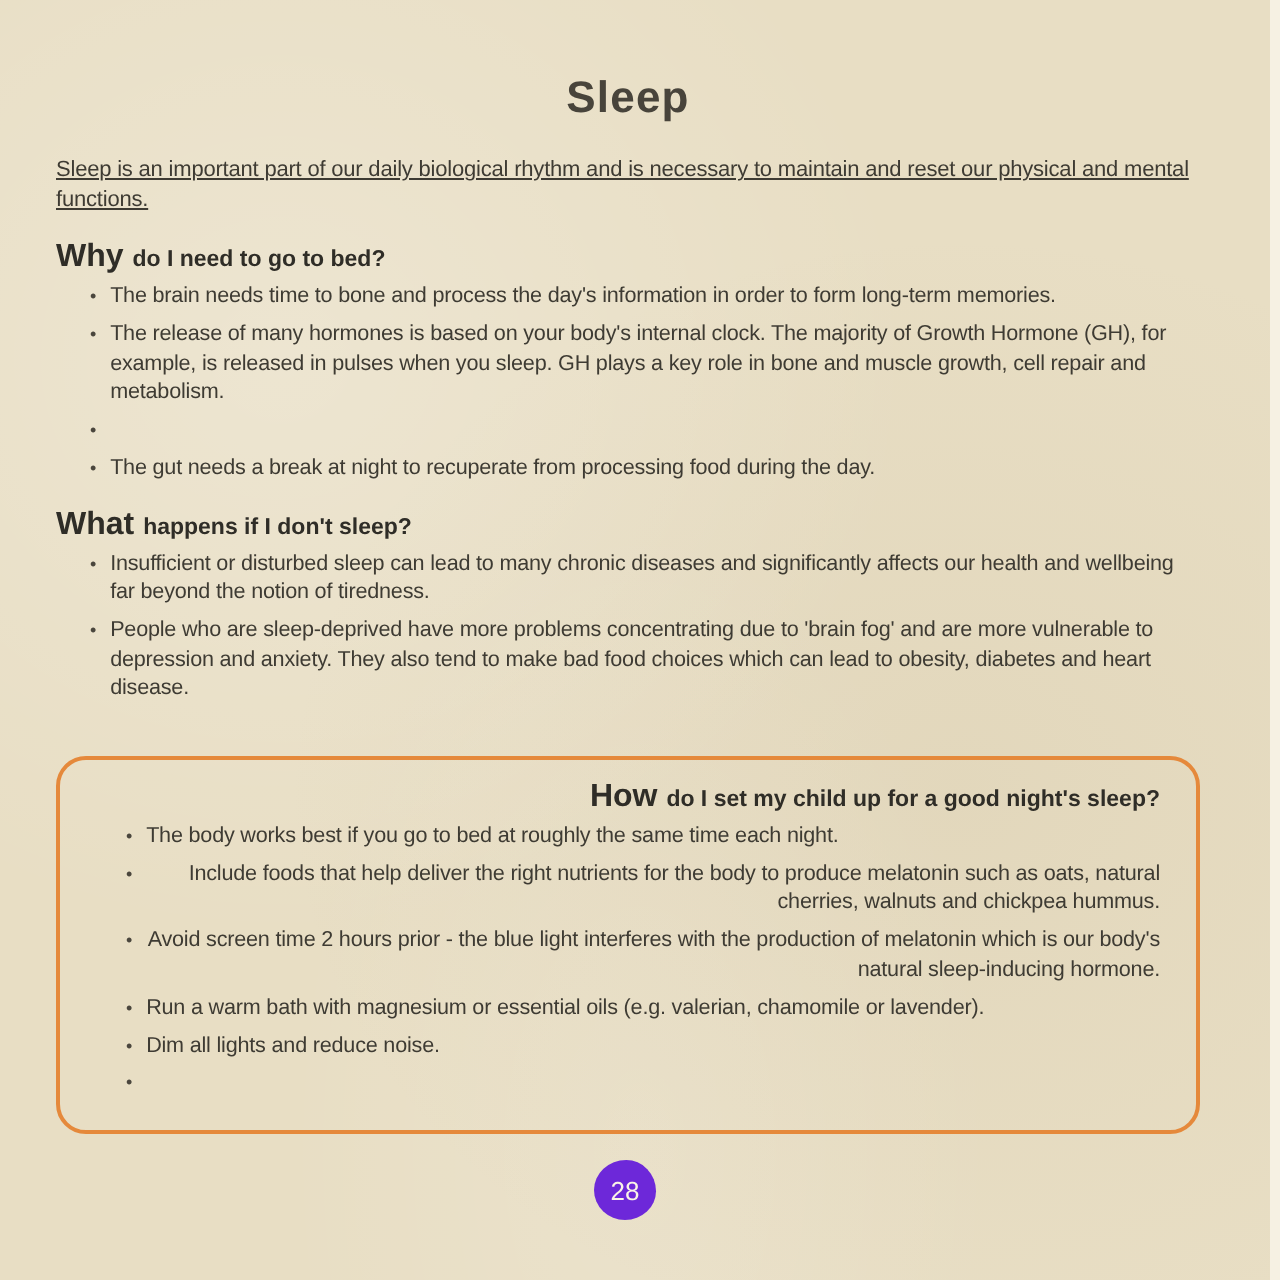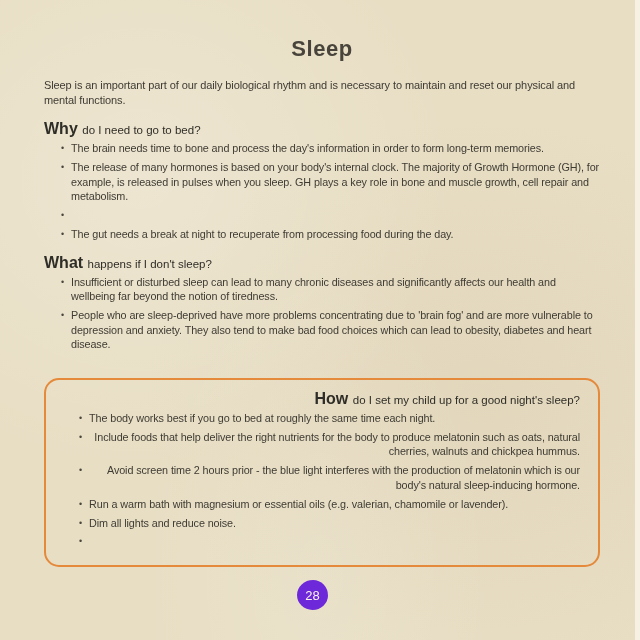--- a/index.html
+++ b/index.html
@@ -17,44 +17,45 @@
       radial-gradient(ellipse at 50% 90%, rgba(255,255,255,0.12), transparent 40%),
       #e8dec4;
   }
   .page-edge {
     position: absolute; right: 0; top: 0;
     width: 5px; height: 640px;
     background: #f6f1e3;
   }
   .content {
     position: absolute; inset: 0;
-    padding: 36px 40px 0 44px;
+    padding: 36px 40px 0 28px;
     box-sizing: border-box;
     color: #3e3b33;
   }
   h1.title {
     margin: 0 0 16px 0;
     text-align: center;
     font-size: 22px;
     font-weight: 600;
     color: #48443b;
     letter-spacing: 0.6px;
   }
   p.intro {
     margin: 0 0 6px 0;
     font-size: 11px;
     line-height: 1.33;
     letter-spacing: -0.1px;
+    text-decoration: underline;
   }
   .sec-heading {
     margin: 13px 0 3px 0;
     color: #2f2d27;
   }
   .h-big  { font-size: 16px; font-weight: 700; }
-  .h-rest { font-size: 11.5px; font-weight: 400; }
+  .h-rest { font-size: 11.5px; font-weight: 700; }
   ul.bullets {
     list-style: none;
     margin: 2px 0 0 0;
     padding: 0 0 0 17px;
   }
   ul.bullets li {
     display: flex;
     gap: 7px;
     font-size: 10.8px;
     line-height: 1.34;

